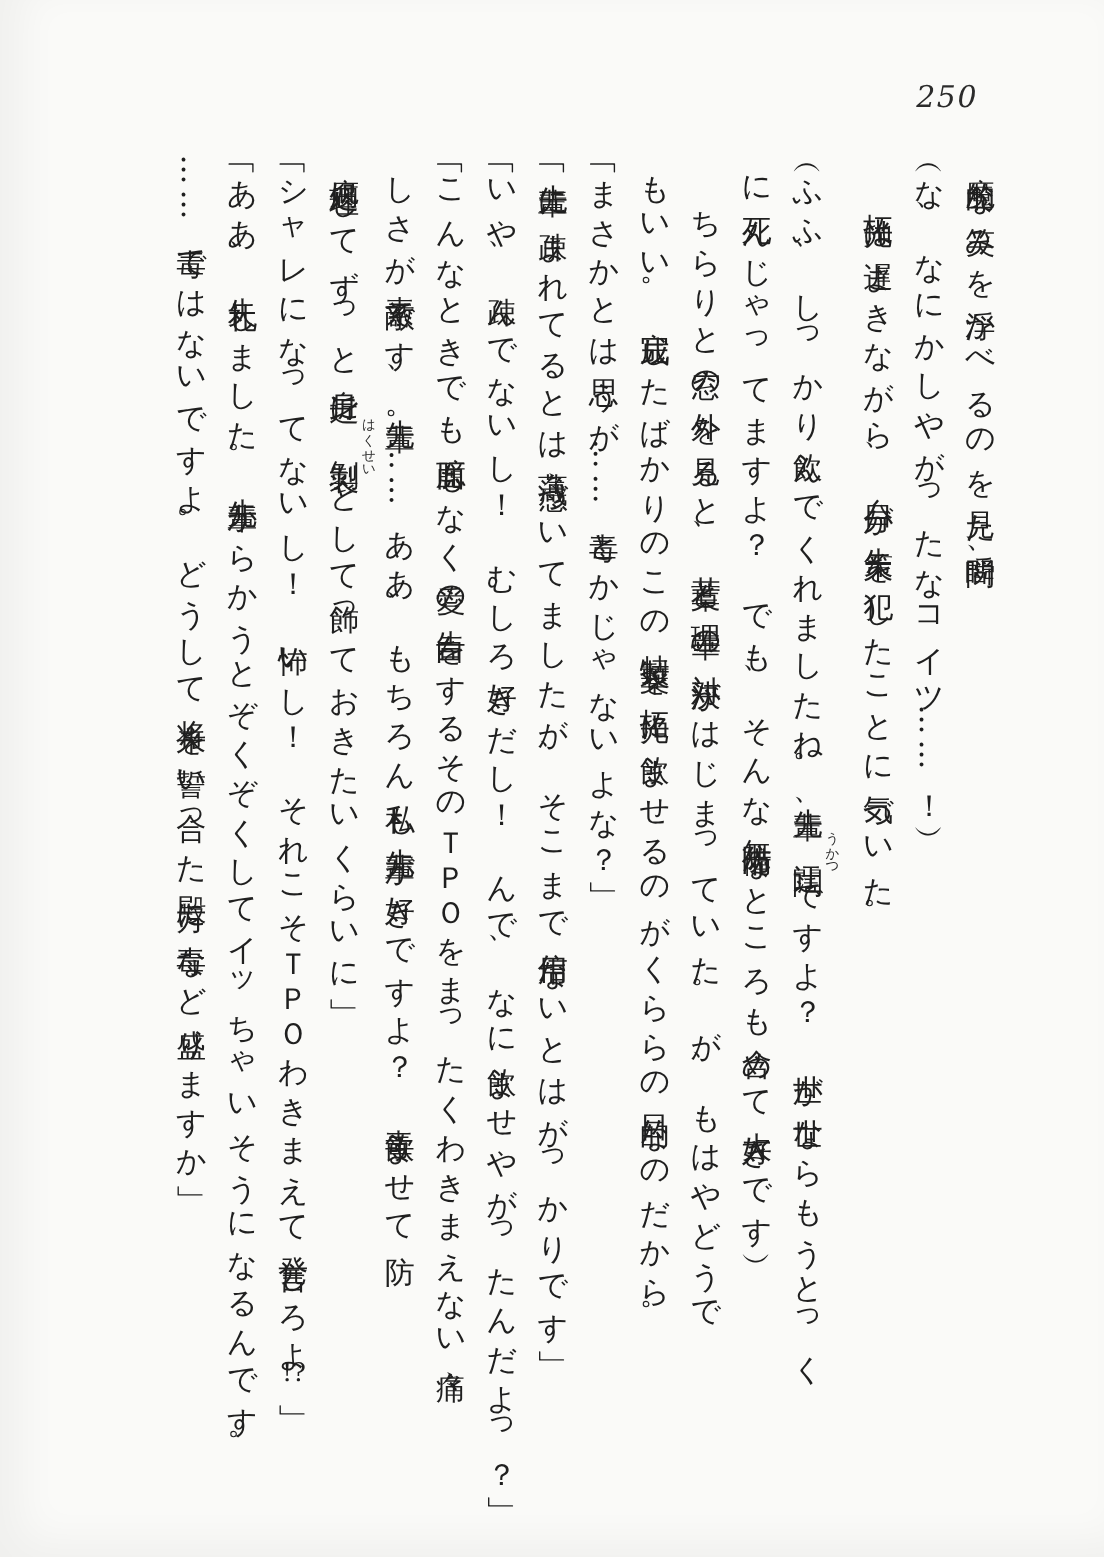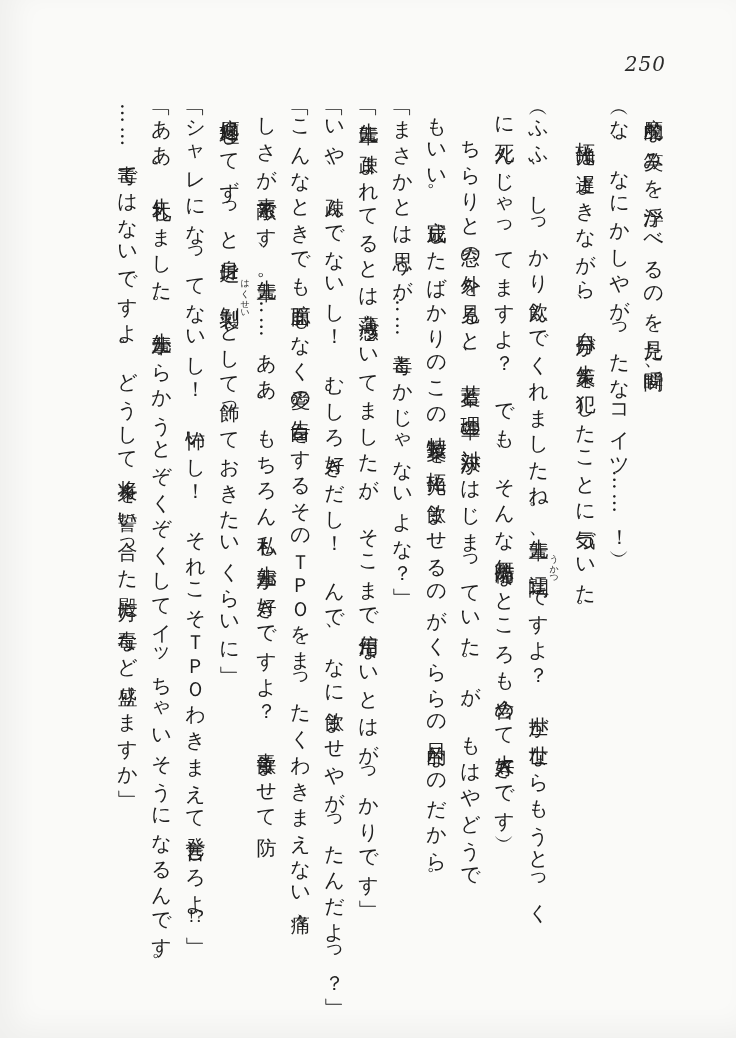--- a/index.html
+++ b/index.html
@@ -15,21 +15,21 @@
     font-family: "DejaVu Serif", "Liberation Serif", serif;
   }
   .page {
     position: absolute;
     inset: 0;
     box-shadow: inset 14px -10px 28px rgba(0,0,0,0.045);
   }
   .page-number {
     position: absolute;
     top: 52px;
-    right: 70px;
+    right: 84px;
     font-size: 20px;
     font-style: italic;
     letter-spacing: 1px;
     color: #2b2b2b;
   }
   .text-area {
     position: absolute;
     top: 103px;
     right: 65px;
     height: 910px;

